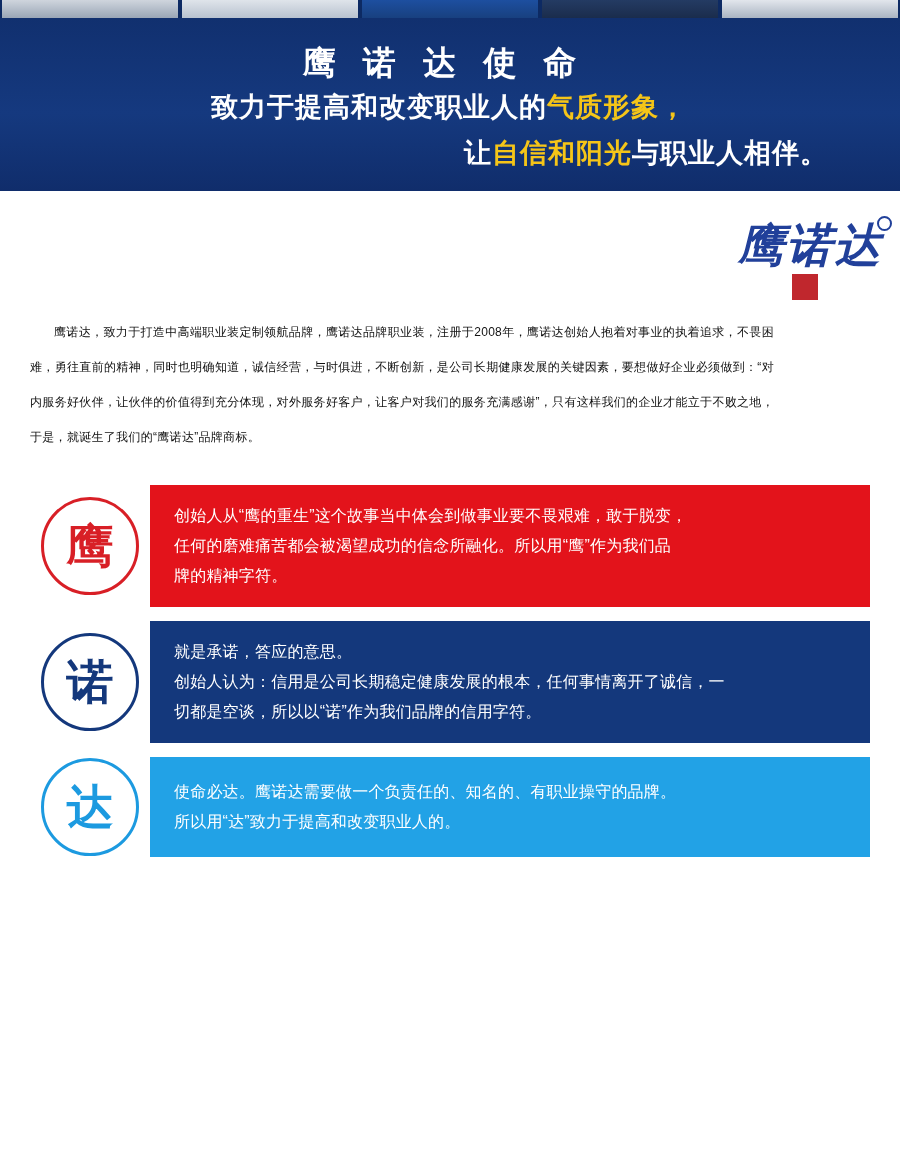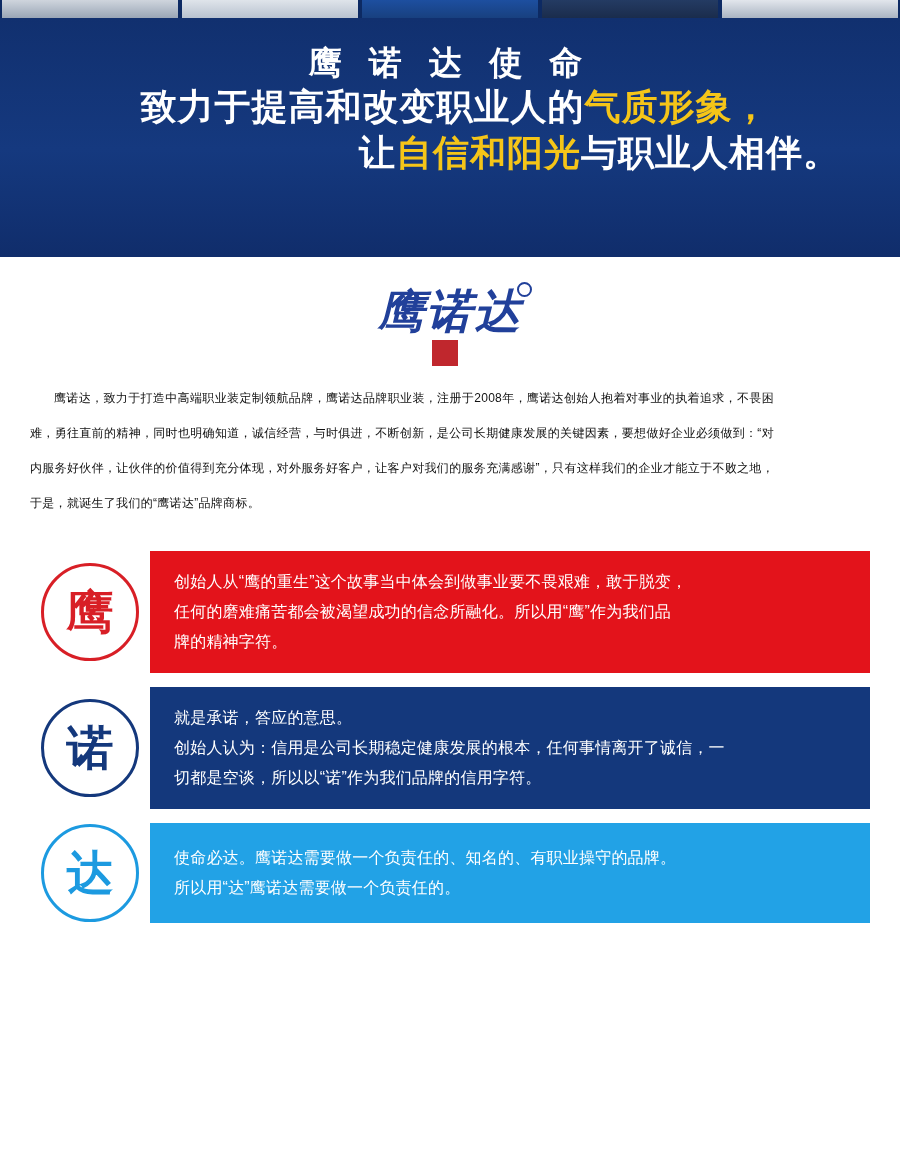--- a/index.html
+++ b/index.html
@@ -37,52 +37,52 @@
   .photo-cell.c1 { background: linear-gradient(180deg,#cfd5dd,#9aa6b6); }
   .photo-cell.c2 { background: linear-gradient(180deg,#dfe4ea,#b8c2cf); }
   .photo-cell.c3 { background: linear-gradient(180deg,#1d4fa0,#18407f); }
   .photo-cell.c4 { background: linear-gradient(180deg,#243b63,#1a2c4c); }
   .photo-cell.c5 { background: linear-gradient(180deg,#e2e6ec,#aab4c2); }
 
   
   .mission {
     position: relative;
     width: 900px;
-    height: 239px;
+    height: 173px;
     background: #12317a;
     background: linear-gradient(180deg,#11306f 0%, #15397f 55%, #102d6b 100%);
     box-sizing: border-box;
-    padding: 24px 30px 0 30px;
+    padding: 24px 42px 0 30px;
   }
   .mission-title {
     text-align: center;
     color: #ffffff;
     font-size: 33px;
     font-weight: bold;
     letter-spacing: 9px;
     line-height: 42px;
   }
   .mission-line {
     color: #ffffff;
-    font-size: 36px;
+    font-size: 27px;
     font-weight: bold;
     line-height: 46px;
     letter-spacing: 1px;
   }
   .mission-line.l1 { text-align: center; padding-left: 10px; }
   .mission-line.l2 { text-align: right; padding-right: 30px; }
   .hl { color: #f5c518; }
 
   
   .logo-wrap {
     width: 900px;
     height: 120px;
     display: flex;
     align-items: center;
-    justify-content: center;
+    justify-content: flex-end;
     padding-top: 22px;
     box-sizing: border-box;
   }
   .logo {
     position: relative;
     width: 180px;
     height: 92px;
   }
   .logo-text {
     font-family: "DejaVu Serif", "Liberation Serif", serif;
@@ -255,20 +255,20 @@
         <p>切都是空谈，所以以“诺”作为我们品牌的信用字符。</p>
       </div>
     </div>
 
     <div class="row blue">
       <div class="row-badge">
         <div class="badge-circle">达</div>
       </div>
       <div class="row-body">
         <p>使命必达。鹰诺达需要做一个负责任的、知名的、有职业操守的品牌。</p>
-        <p>所以用“达”鹰诺达需要做一个负责任的。</p>
+        <p>所以用“达”致力于提高和改变职业人的。</p>
       </div>
     </div>
 
   </div>
 
 
 </div>
 
 </body></html>

